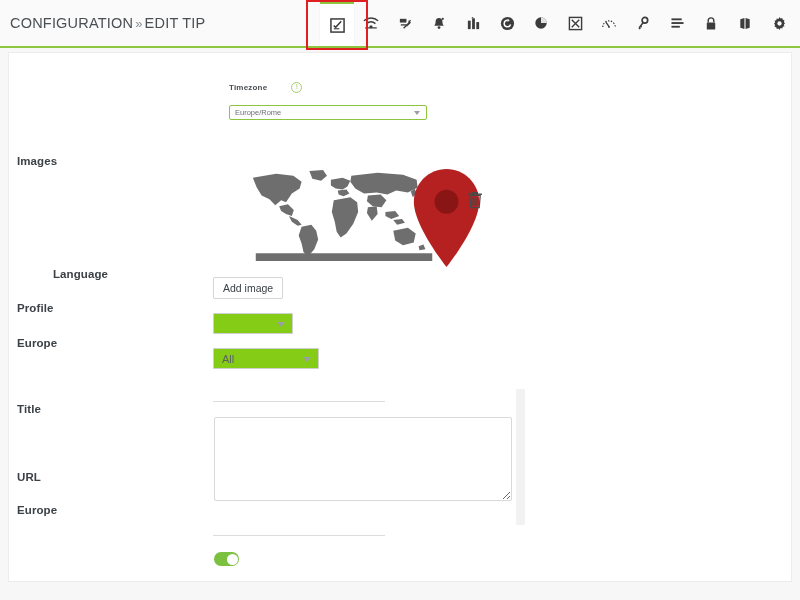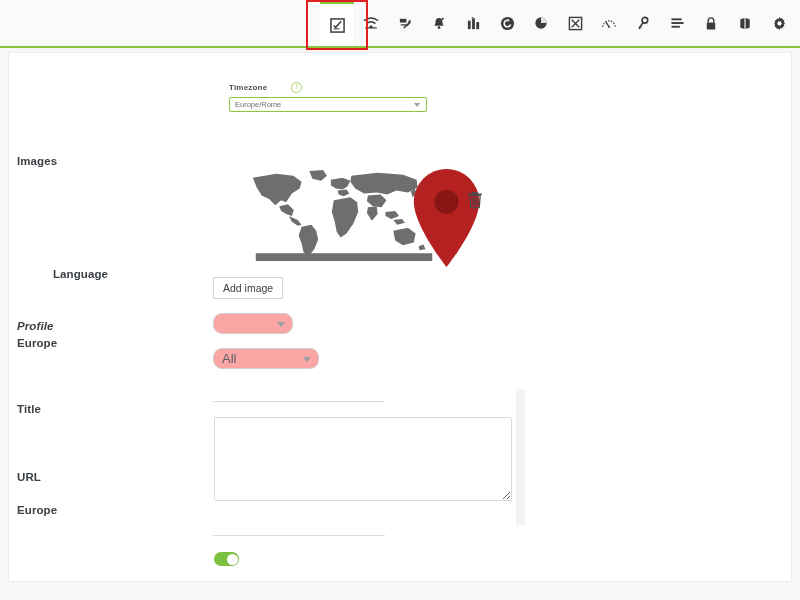--- a/index.html
+++ b/index.html
@@ -116,21 +116,21 @@
     border-radius: 50%;
     display: inline-flex;
     align-items: center;
     justify-content: center;
     font-size: 8px;
     line-height: 1;
     color: #a7d06a;
     box-sizing: border-box;
   }
   .tz-select {
-    margin-top: 4px;
+    margin-top: 12px;
     width: 198px;
     height: 15px;
     border: 1px solid #8cc63e;
     border-radius: 2px;
     background: #fff;
     font-size: 7.5px;
     color: #6b7075;
     display: flex;
     align-items: center;
     padding: 0 5px;
@@ -174,25 +174,25 @@
     color: #3c4146;
     background: #fff;
     border: 1px solid #d4d4d4;
     border-radius: 2px;
     cursor: pointer;
     font-family: "Liberation Sans", sans-serif;
   }
 
   .sel {
     position: absolute;
-    background: #fca5a5;
+    background: #84cc16;
     border: 1px solid #cfcfcf;
-    border-radius: 9px;
-    box-sizing: border-box;
-    font-size: 13px;
+    border-radius: 1px;
+    box-sizing: border-box;
+    font-size: 11px;
     color: #5a5f64;
     display: flex;
     align-items: center;
     padding-left: 8px;
   }
   .sel .caret {
     position: absolute;
     right: 7px;
     top: 50%;
     margin-top: -2px;
@@ -272,20 +272,23 @@
     width: 9px;
     height: 136px;
     background: #f2f2f2;
     border-radius: 1px;
   }
 </style>
 </head>
 <body>
 
 <div class="topbar">
+  <div class="breadcrumb">
+    <span>CONFIGURATION</span><span class="sep">»</span><span>EDIT TIP</span>
+  </div>
 
   <div class="tabs">
 
     <div class="tab active">
       <span class="ico">
         <svg width="15" height="15" viewBox="0 0 16 16">
             <rect x="1" y="1" width="14" height="14" fill="none" stroke="#3c3c3c" stroke-width="1.6"></rect>
             <path d="M4 8l2 2 6-6.5" fill="none" stroke="#3c3c3c" stroke-width="1.6"></path>
             <path d="M4 11.5h6" stroke="#3c3c3c" stroke-width="1.2"></path>
           </svg>
@@ -487,21 +490,21 @@
   </svg>
 
   <button class="btn-addimage">Add image</button>
 
   <div class="lbl" style="top:215px;padding-left:36px;">Language</div>
   <div class="sel" id="sel-language">
     <span></span>
     <span class="caret"></span>
   </div>
 
-  <div class="lbl" style="top:267px;font-style:italic;">Profile</div>
+  <div class="lbl" style="top:249px;">Profile</div>
   <div class="sel" id="sel-profile">
     <span>All</span>
     <span class="caret"></span>
   </div>
 
   <div class="lbl" style="top:284px;">Europe</div>
   <input class="underline-input" id="input-title" type="text" value="" style="">
 
   <div class="lbl" style="top:350px;">Title</div>
   <textarea id="textarea-text" placeholder="" style=""></textarea>

